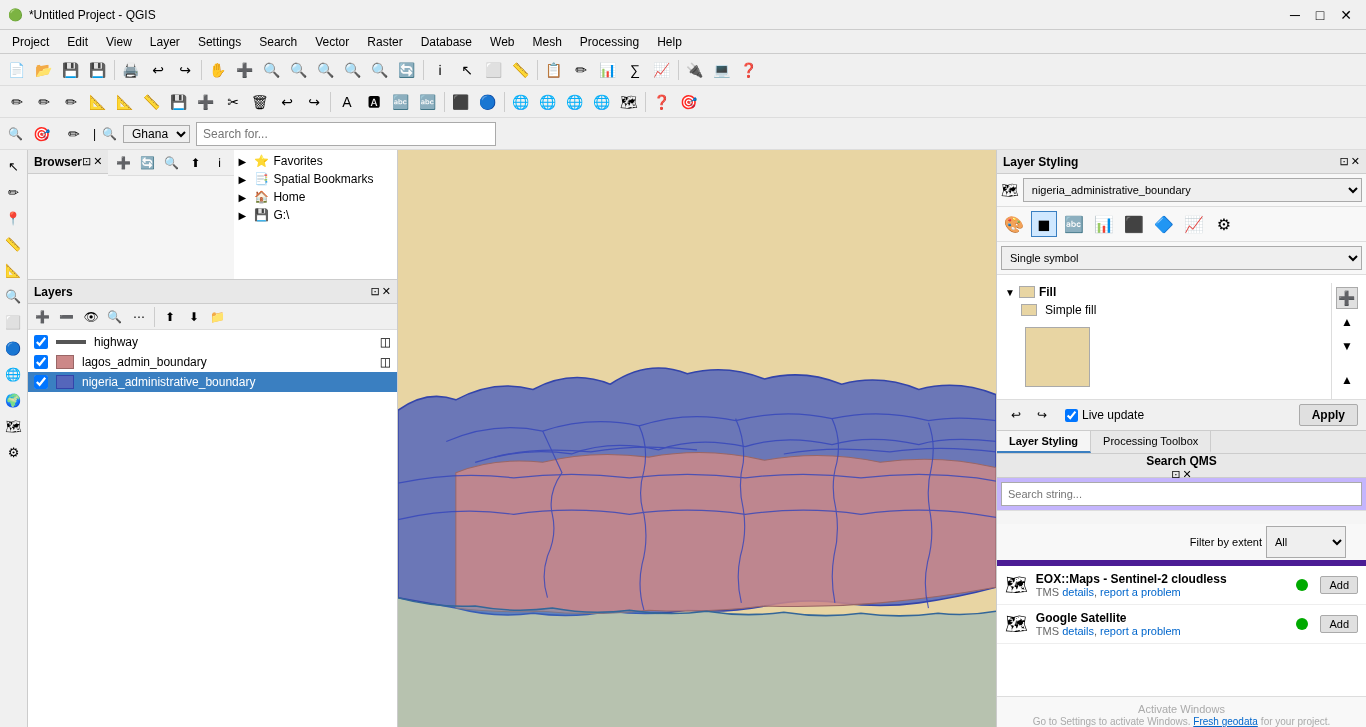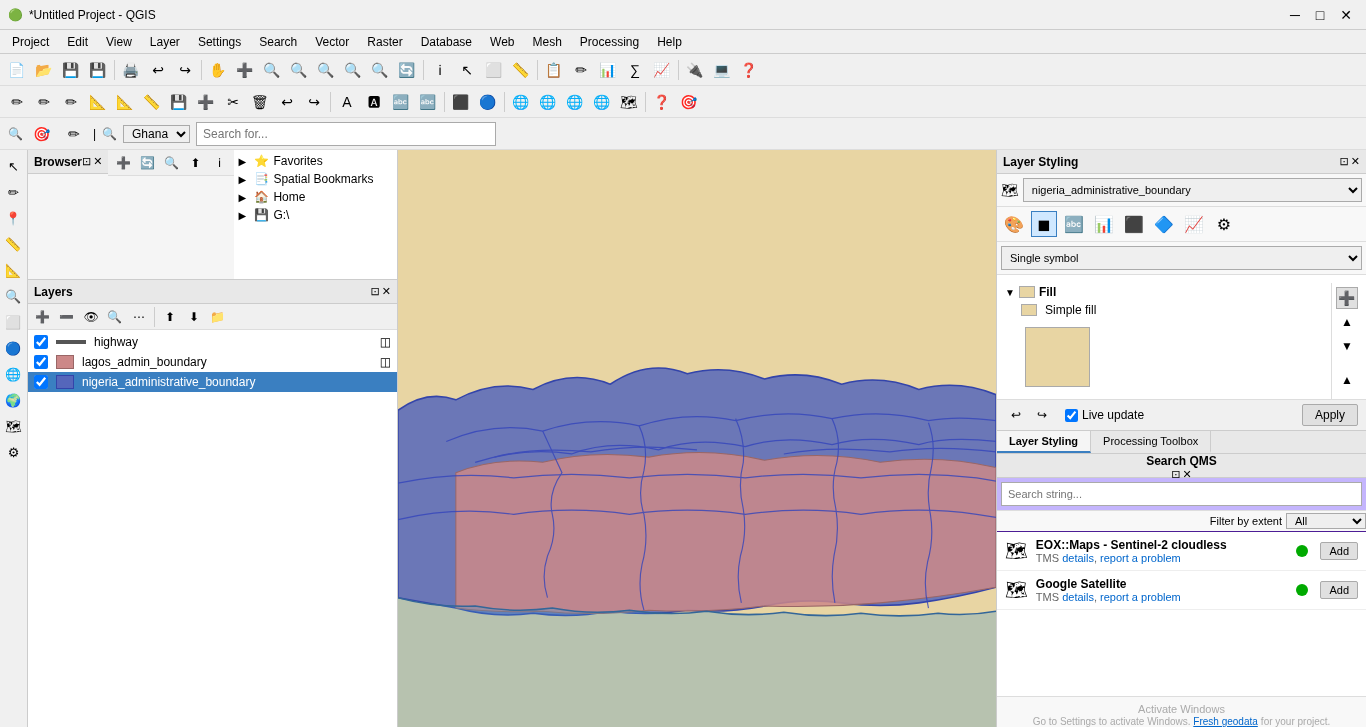--- a/index.html
+++ b/index.html
@@ -273,20 +273,21 @@
       background: #f0f0f0;
     }
 
     .apply-btn {
       padding: 3px 12px;
       background: #e0e0e0;
       border: 1px solid #aaa;
       cursor: pointer;
       font-size: 12px;
       border-radius: 2px;
+      font-weight: bold;
     }
 
     .live-update-row {
       display: flex; align-items: center; gap: 4px;
     }
 
     
     .styling-tabs {
       display: flex;
       border-top: 1px solid #ccc;
@@ -332,25 +333,26 @@
       background: #c4b5fd;
       border-bottom: 1px solid #ddd;
     }
     .qms-search-row input {
       flex: 1; height: 24px; font-size: 11px; padding: 0 6px; border: 1px solid #aaa;
     }
     .qms-filter-row {
       display: flex;
       align-items: center;
       justify-content: flex-end;
-      padding: 2px 0;
+      padding: 2px 20px;
       gap: 4px;
       background: #f8f8f8;
-      border-bottom: 1px solid #4c1d95;
+      border-bottom: 6px solid #4c1d95;
       font-size: 11px;
+      margin-top: 13px;
     }
     .qms-filter-row select {
       height: 22px; font-size: 11px; padding: 0 4px; border: 1px solid #aaa; width: 80px;
     }
 
     .qms-result {
       display: flex;
       align-items: center;
       padding: 6px 8px;
       border-bottom: 1px solid #eee;
@@ -716,21 +718,21 @@
         <div class="panel-header-controls">
           <button>⊡</button>
           <button>✕</button>
         </div>
       </div>
       <div class="qms-search-row">
         <input type="text" style="flex: 1 1 0%; height: 24px; font-size: 11px; padding: 0px 6px; border: 1px solid rgb(170, 170, 170);" placeholder="Search string...">
       </div>
       <div class="qms-filter-row">
         <span>Filter by extent</span>
-        <select style="height:16px;font-size:11px;padding:0 4px;border:1px solid #aaa;width:80px;">
+        <select style="height:32px;font-size:11px;padding:0 4px;border:1px solid #aaa;width:80px;">
           <option>All</option>
           <option>In extent</option>
           <option>Out of extent</option>
         </select>
       </div>
 
       <div style="flex:1;overflow-y:auto;background:white;">
 
         <div class="qms-result">
           <span class="qms-icon">🗺</span>

